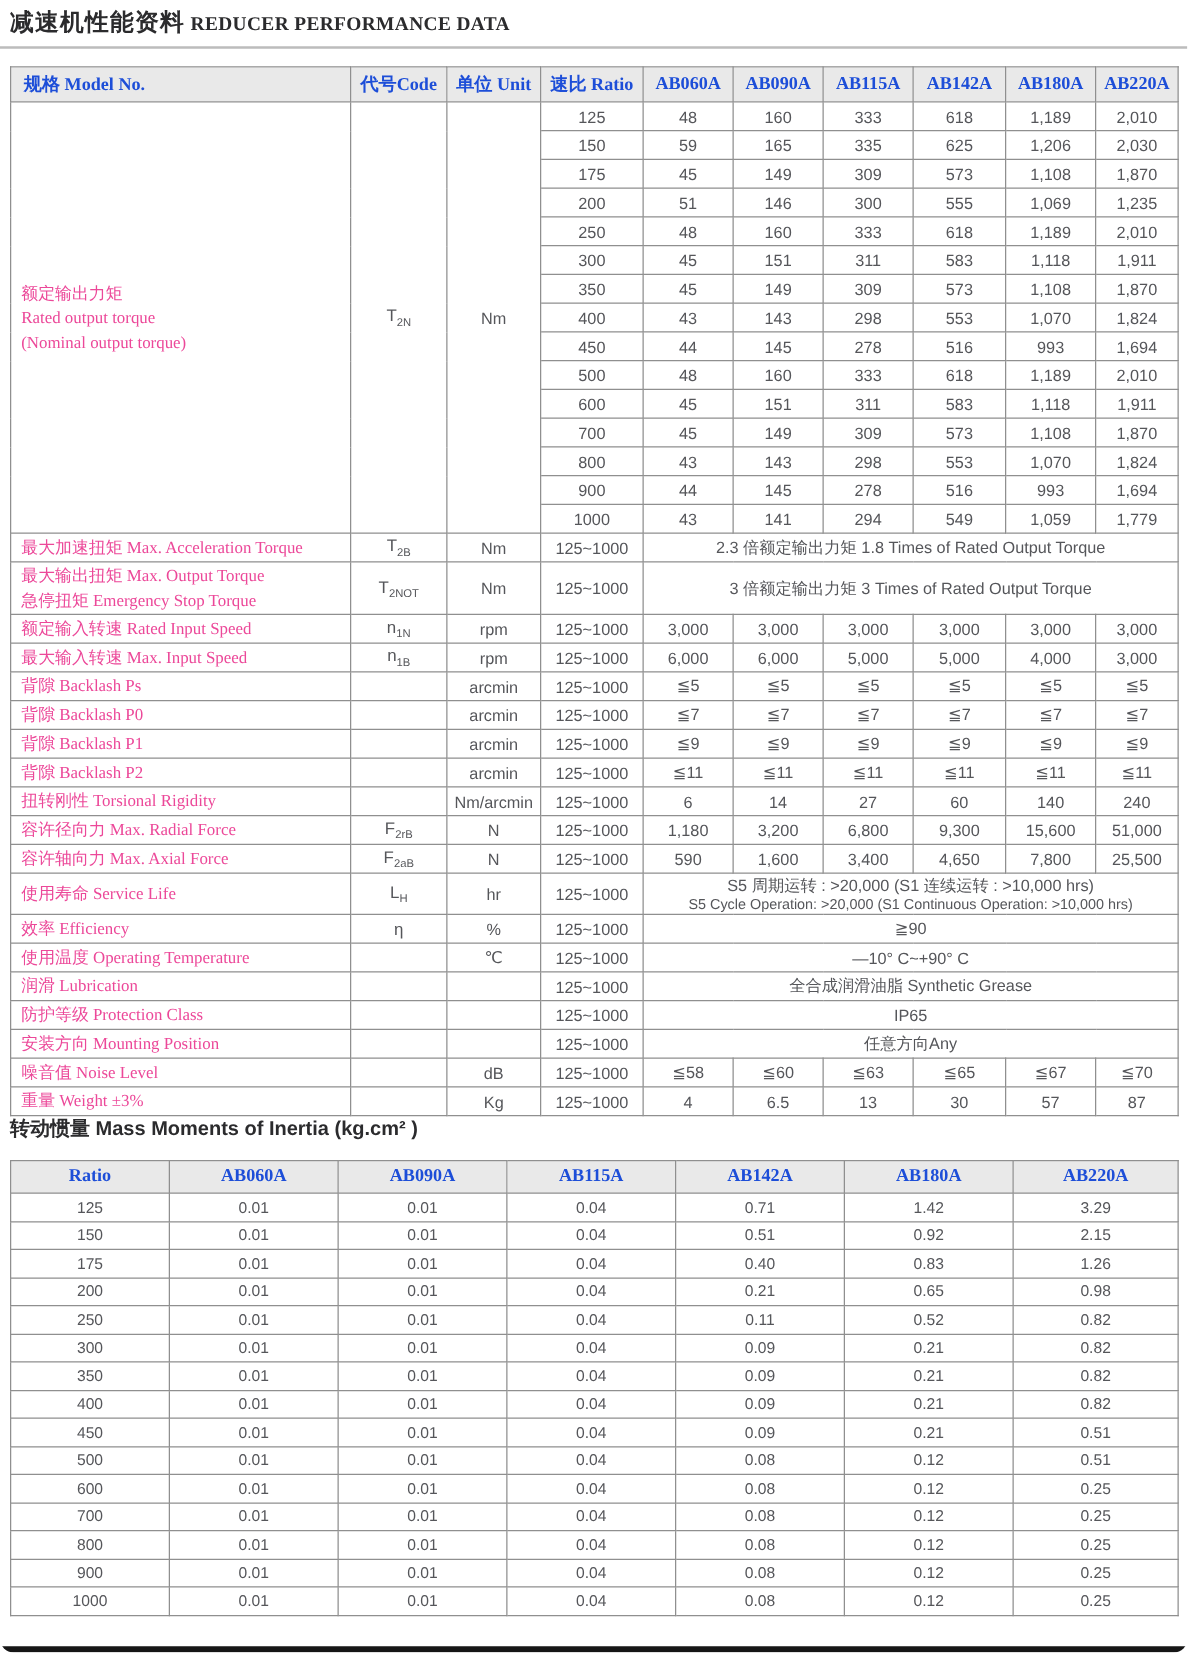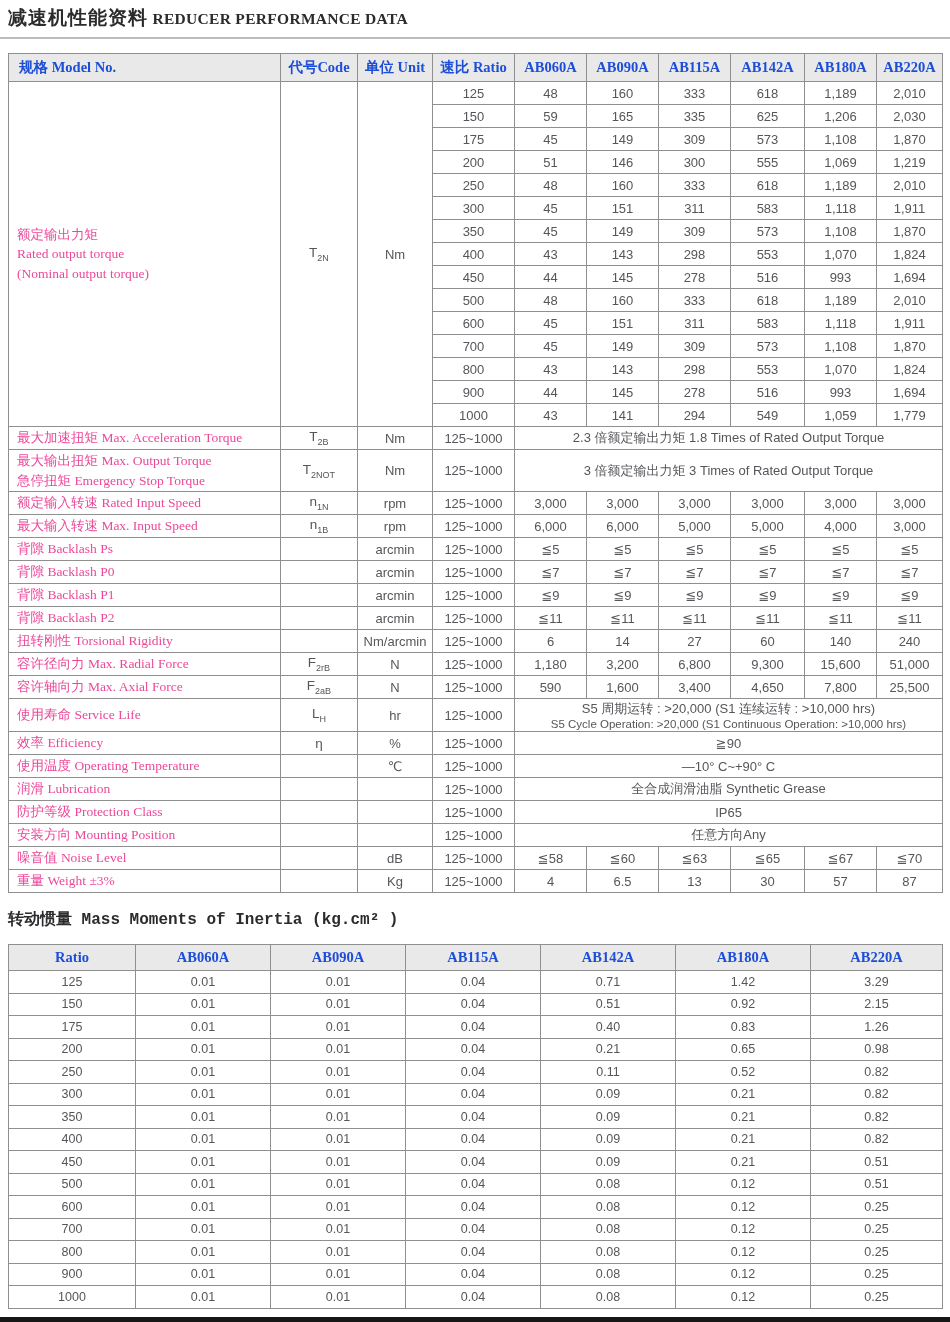--- a/index.html
+++ b/index.html
@@ -1,37 +1,37 @@
 <!DOCTYPE html>
 <html><head>
 <meta charset="utf-8">
 <style>
   html,body { margin:0; padding:0; background:#ffffff; }
   body { font-family:"Liberation Sans","DejaVu Sans",sans-serif; color:#55565a; }
-  .page { position:relative; width:950px; height:1322px; background:#fff; overflow:hidden; box-sizing:border-box; }
+  .page { position:relative; width:950px; height:1322px; background:#fff; overflow:hidden; box-sizing:border-box;border-radius:11px; }
 
   .doc-title { padding:5px 8px 3px 8px; white-space:nowrap; }
   .title-zh { font-family:"Liberation Serif","DejaVu Serif",serif; font-weight:bold; font-size:19px; color:#2b2b2d; letter-spacing:1px; }
   .title-en { font-family:"Liberation Serif","DejaVu Serif",serif; font-weight:bold; font-size:15.5px; color:#2b2b2d; letter-spacing:0.3px; }
   .top-rule { height:2px; background:#bcbcbc; margin-top:3px; }
 
   table { border-collapse:collapse; table-layout:fixed; width:934px; margin:14px 8px 0 8px; }
   th, td { border:1px solid #8f8f8f; overflow:hidden; }
   th { background:#e9e9e9; font-family:"Liberation Serif","DejaVu Serif",serif; font-size:14.5px; font-weight:bold; color:#1d4ed8; height:27px; text-align:center; padding:0 2px; }
   th.model { text-align:left; padding-left:10px; }
   td { font-size:13px; text-align:center; vertical-align:middle; padding:1px 3px; height:20px; color:#55565a; }
   td.label { text-align:left; padding-left:8px; color:#ec4899; font-family:"Liberation Serif","DejaVu Serif",serif; font-size:13.5px; line-height:1.45; }
   td.code { font-size:13.5px; }
   td.code sub { font-size:9px; }
   .spanv { font-size:13px; }
   .spanv2 { display:block; font-size:11.5px; }
   #t2 td { height:19.5px; font-size:12.5px; }
   #t2 th { height:25px;margin-top:40px; }
 
-  .inertia-title { margin:16px 0 0 0; padding:0 0 0 8px; font-family:Liberation Mono, monospace; font-weight:bold; font-size:16px; color:#2b2b2d; }
+  .inertia-title { margin:0 0 0 0; padding:0 0 0 8px; font-family:Liberation Sans, sans-serif; font-weight:bold; font-size:16px; color:#2b2b2d; }
   .bottom-rule { position:absolute; left:0; bottom:0; width:100%; height:5px; background:#161616; }
 </style>
 </head>
 <body>
 
 <div class="page">
 
   <div class="doc-title">
     <span class="title-zh">减速机性能资料</span>
     <span class="title-en">REDUCER PERFORMANCE DATA</span>
@@ -100,21 +100,21 @@
           <td>1,108</td>
           <td>1,870</td>
         </tr>
         <tr>
           <td>200</td>
           <td>51</td>
           <td>146</td>
           <td>300</td>
           <td>555</td>
           <td>1,069</td>
-          <td>1,219</td>
+          <td>1,235</td>
         </tr>
         <tr>
           <td>250</td>
           <td>48</td>
           <td>160</td>
           <td>333</td>
           <td>618</td>
           <td>1,189</td>
           <td>2,010</td>
         </tr>

